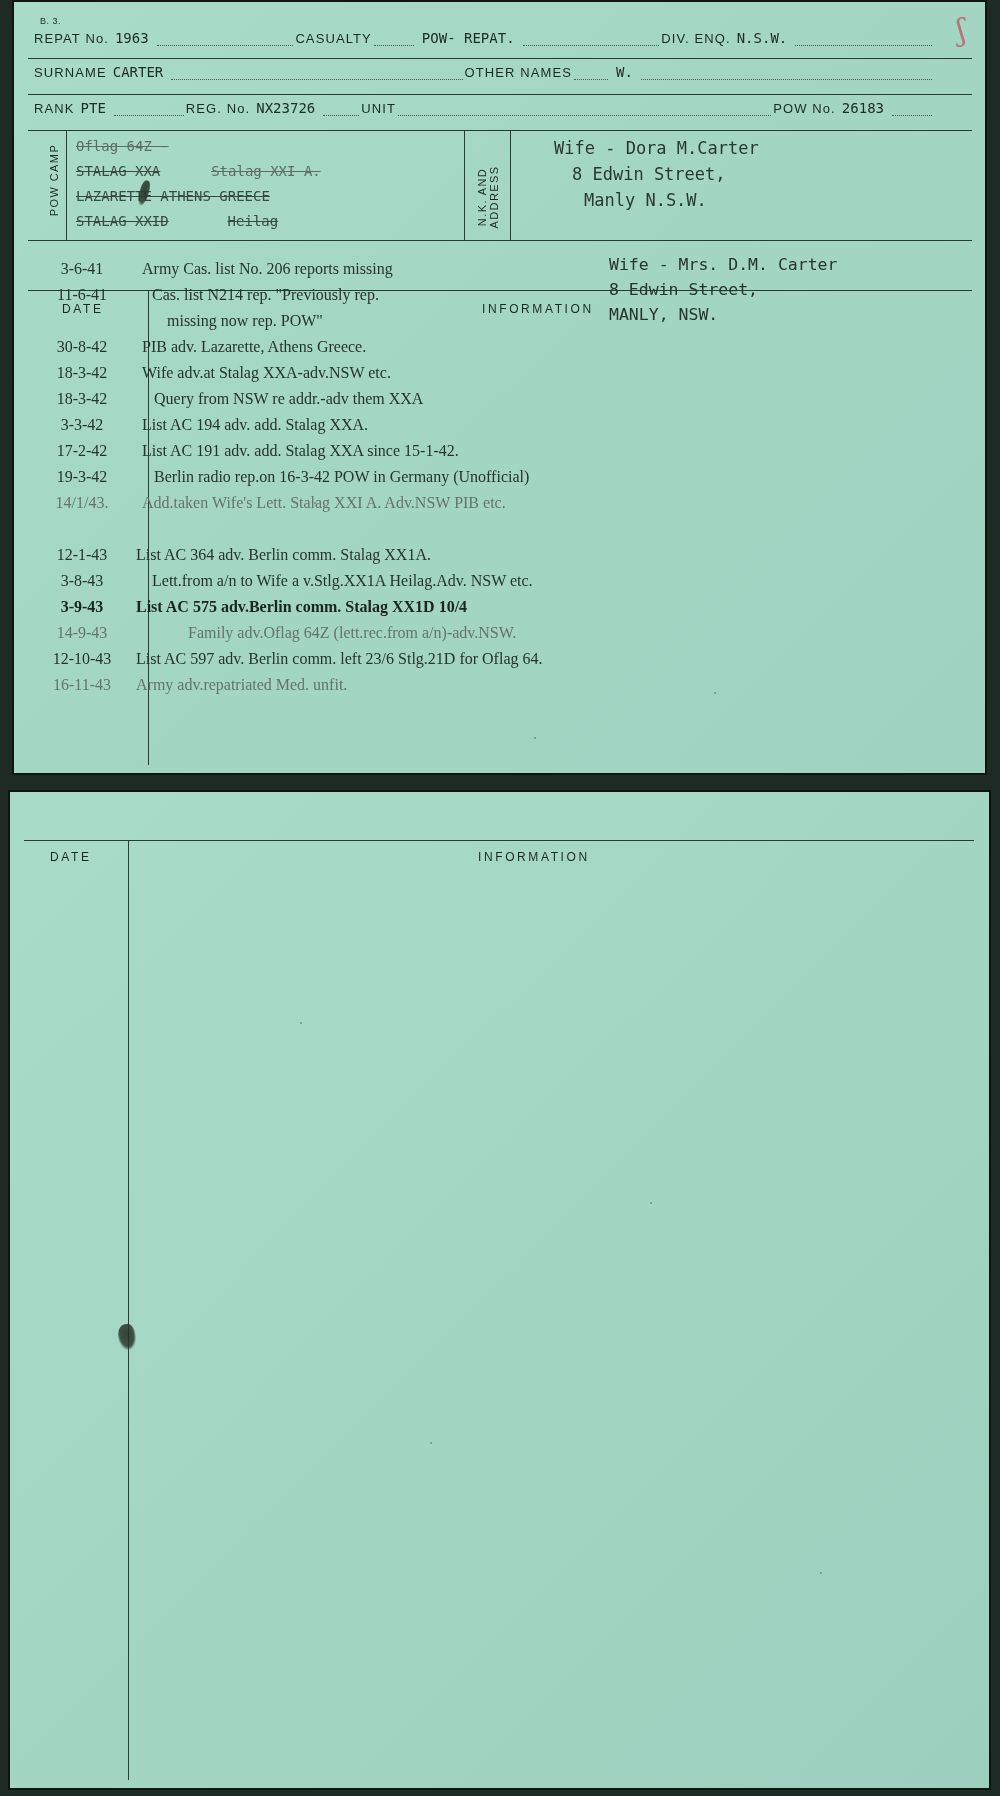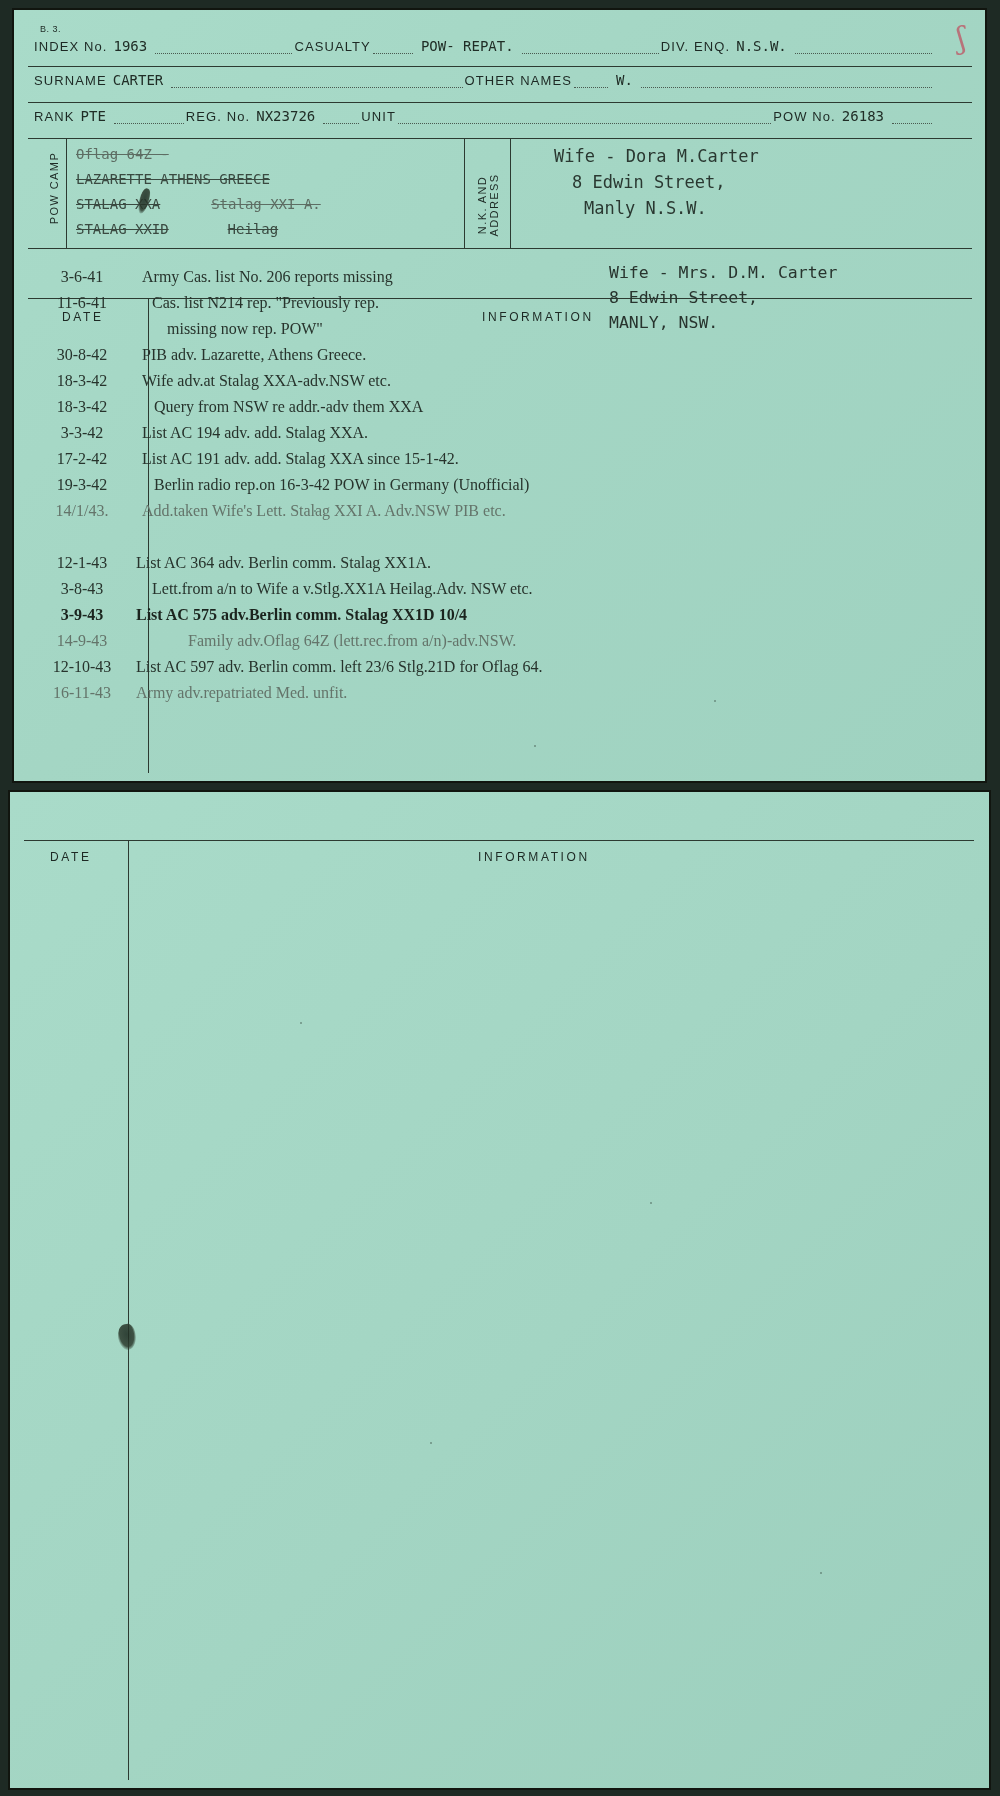--- a/index.html
+++ b/index.html
@@ -25,21 +25,21 @@
 
   
   .card {
     position: absolute;
     background: #a8d9c8;
     border: 2px solid #11150f;
     box-sizing: border-box;
   }
   .card-top {
     left: 12px;
-    top: 8px;
+    top: 0;
     width: 975px;
     height: 775px;
     background: linear-gradient(135deg,#a9dbc9 0%, #a4d6c4 45%, #9fd2c0 100%);
   }
   .card-bottom {
     left: 8px;
     top: 790px;
     width: 983px;
     height: 1000px;
     background: linear-gradient(135deg,#a9dbc9 0%, #a3d5c3 55%, #9ccfbd 100%);
@@ -205,21 +205,21 @@
 
 <div class="page">
 
   <div class="card card-top">
 
     <div class="bform printed">B. 3.</div>
 
     <div class="handnote">ʃ</div>
 
     <div class="row" style="left:20px; top:28px; width:900px;">
-      <span class="lbl">INDEX No.</span>
+      <span class="lbl">REPAT No.</span>
       <span class="val">1963</span>
       <span class="dotline"></span>
       <span class="lbl">CASUALTY</span>
       <span class="dotline" style="max-width:40px;"></span>
       <span class="val">POW- REPAT.</span>
       <span class="dotline"></span>
       <span class="lbl">DIV. ENQ.</span>
       <span class="val">N.S.W.</span>
       <span class="dotline"></span>
     </div>
@@ -256,26 +256,26 @@
 
     <div class="vline" style="left:52px; top:128px; height:110px;"></div>
     <div class="vline" style="left:450px; top:128px; height:110px;"></div>
     <div class="vline" style="left:496px; top:128px; height:110px;"></div>
     <div class="hline" style="left:14px; top:238px; width:944px;"></div>
 
     <div class="rot" style="left:-5px; top:172px; width:90px;">POW CAMP</div>
 
     <div class="camp-lines" style="left:62px; top:132px;">
       <div><span class="strike faint">Oflag 64Z -</span></div>
-      <div><span class="strike">LAZARETTE ATHENS GREECE</span></div>
       <div>
         <span class="strike">STALAG XXA</span>
         <span style="display:inline-block;width:34px;"></span>
         <span class="strike faint">Stalag XXI A.</span>
       </div>
+      <div><span class="strike">LAZARETTE ATHENS GREECE</span></div>
       <div>
         <span class="strike">STALAG XXID</span>
         <span style="display:inline-block;width:42px;"></span>
         <span class="strike">Heilag</span>
       </div>
     </div>
     <div class="blot" style="left:125px; top:178px; width:10px; height:26px; transform:rotate(14deg);"></div>
 
     <div class="rot" style="left:429px; top:183px; width:90px; line-height:12px;">
       <span>N.K. AND ADDRESS</span>

